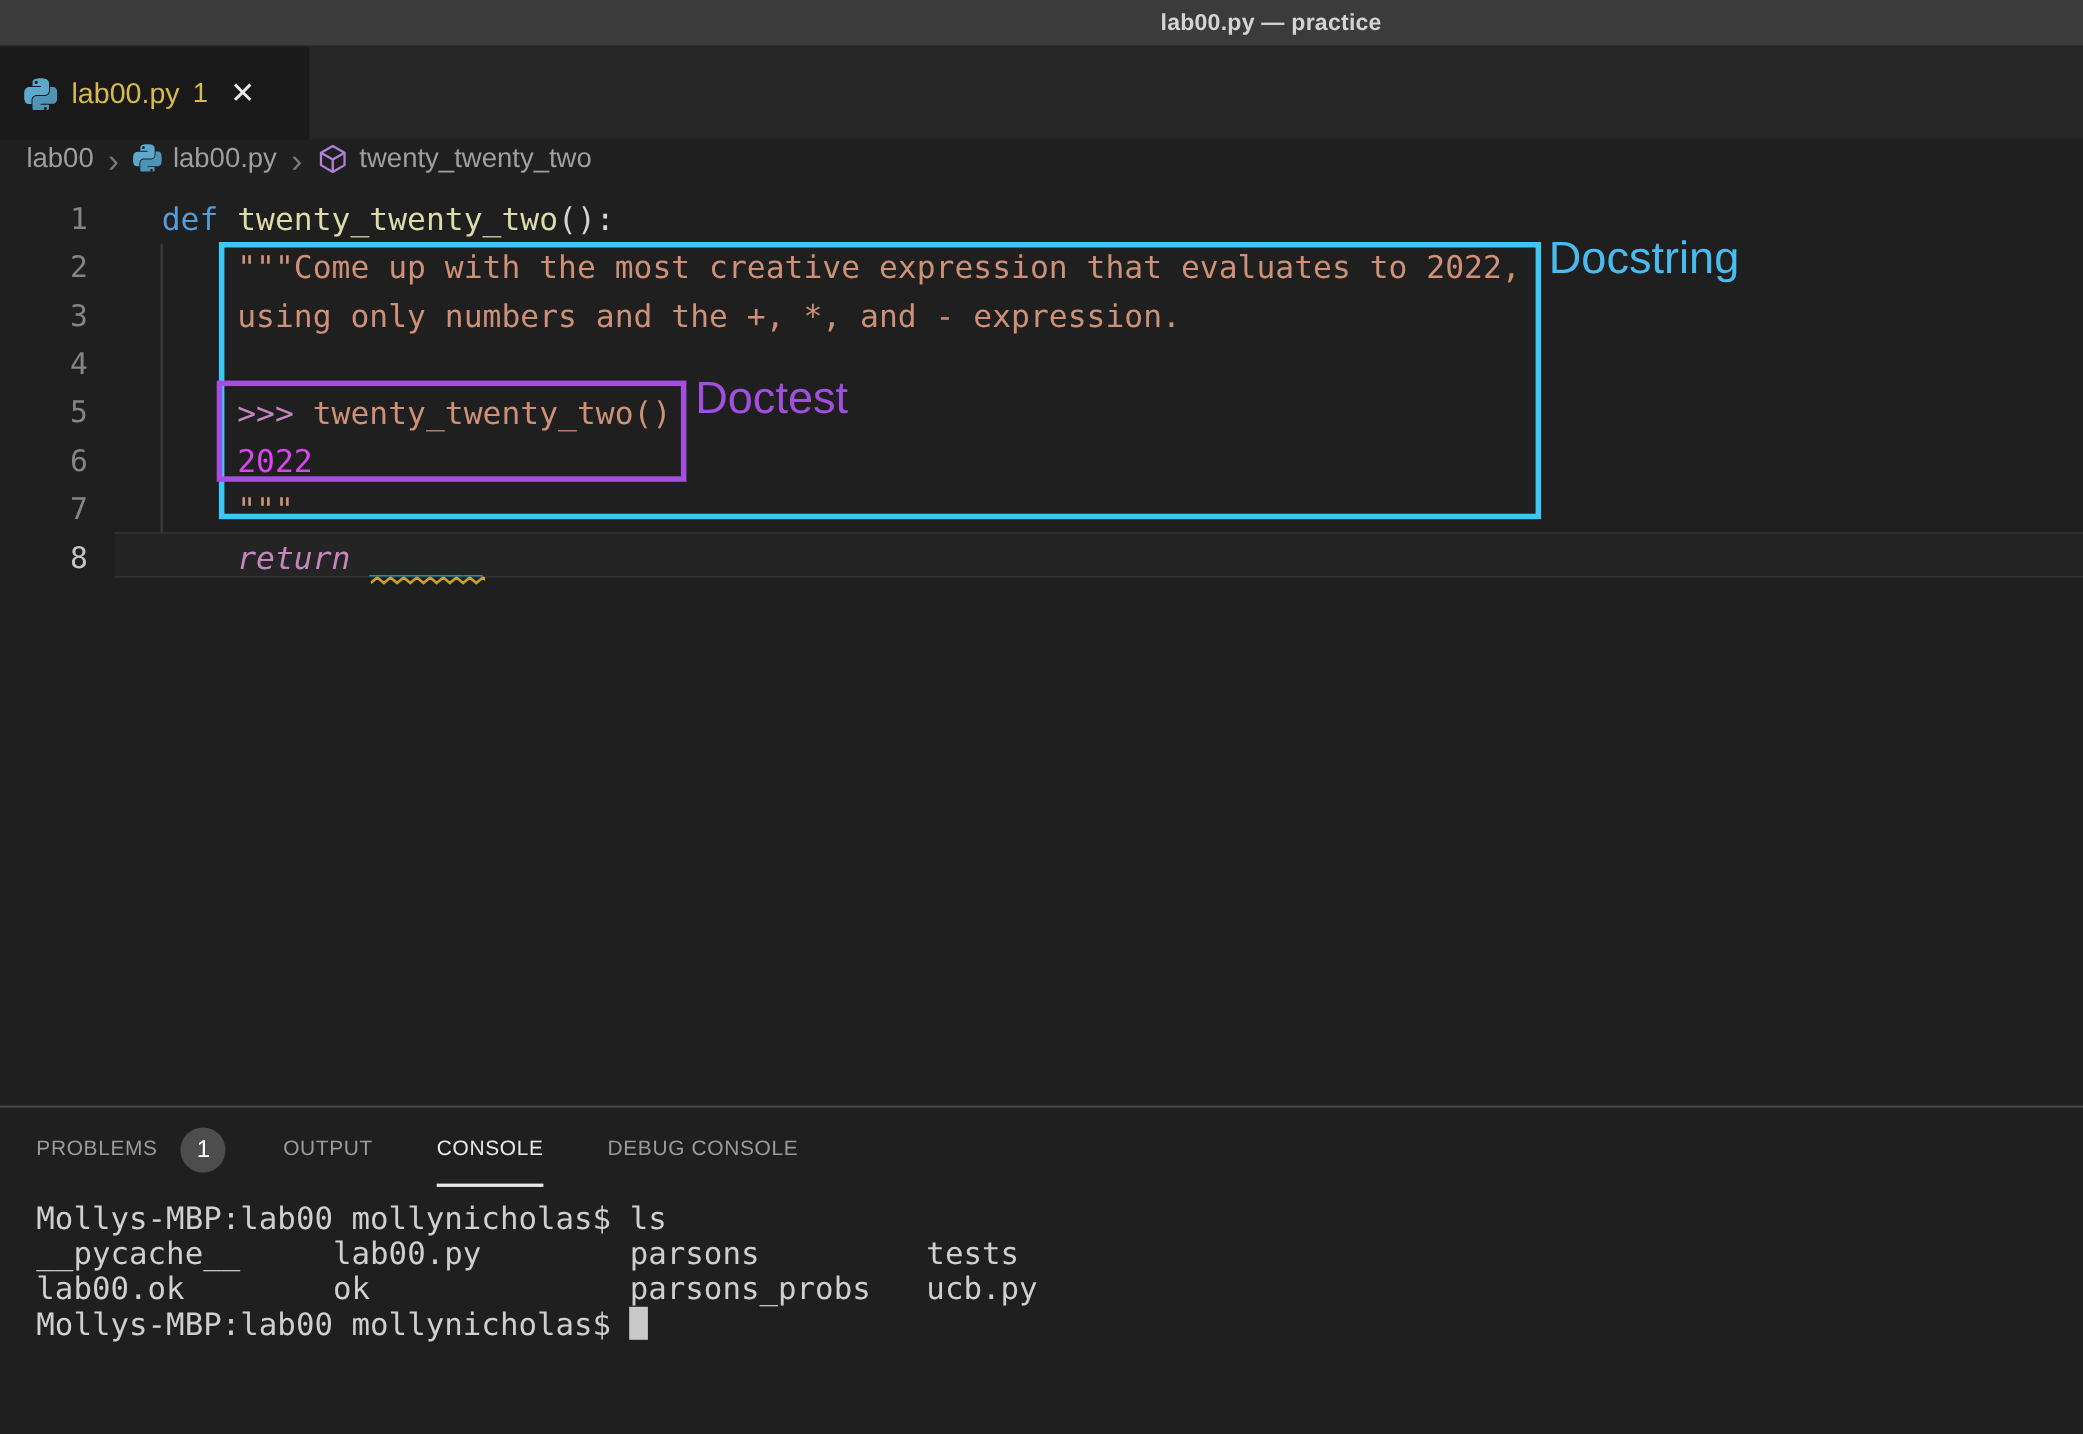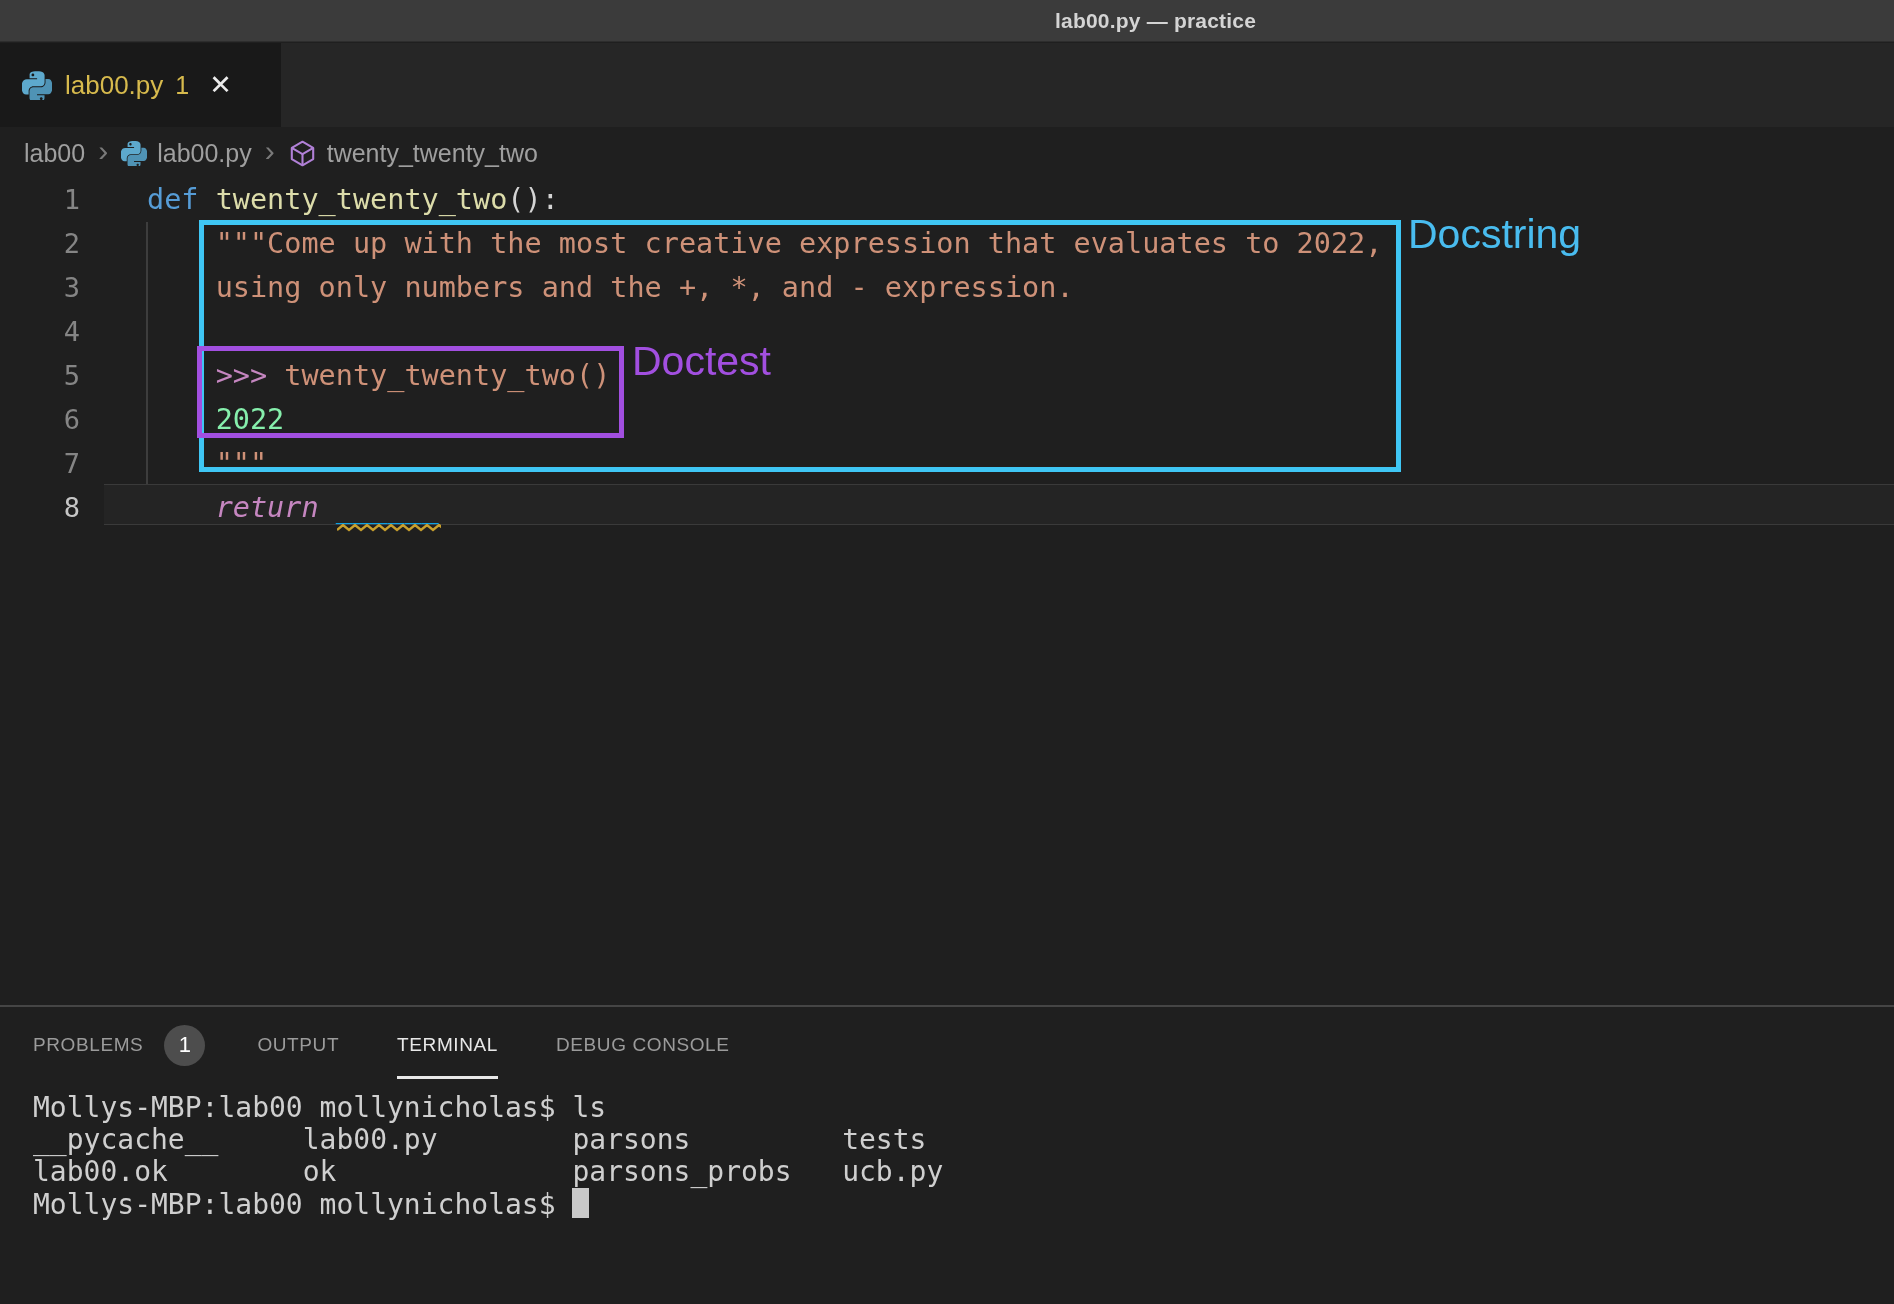--- a/index.html
+++ b/index.html
@@ -23,21 +23,21 @@
     position:absolute; left:0; top:0; width:281px; height:84px; background:#191919;
     display:flex; align-items:center; padding-left:22px; cursor:pointer;
   }
   .tab .icon-wrap { width:30px; height:30px; flex:0 0 auto; }
   .tab-label { margin-left:13px; font-size:26px; color:#d7ba4d; }
   .tab-badge { margin-left:12px; font-size:25px; color:#d7ba4d; }
   .tab-close { margin-left:20px; font-size:27px; color:#ececec; line-height:1; }
   
   .breadcrumb {
     position:absolute; left:24px; top:130px; height:46px;
-    display:flex; align-items:center; font-size:25px; color:#9f9f9f;
+    display:flex; align-items:flex-start; font-size:25px; color:#9f9f9f;
   }
   .crumb { white-space:nowrap; }
   .crumb-sep { color:#7a7a7a; font-size:30px; margin:0 13px 4px 13px; }
   .crumb-icon { width:27px; height:27px; margin-right:10px; display:inline-block; vertical-align:-5px; }
   
   .editor { position:absolute; left:0; top:178px; width:100%; }
   .code-line { position:relative; height:44px; line-height:44px; white-space:pre; }
   .code-line.active::before {
     content:''; position:absolute; left:104px; right:0; top:-2px; bottom:5px;
     background:#242424; border-top:1px solid #3a3a3a; border-bottom:1px solid #3a3a3a; z-index:0;
@@ -129,35 +129,35 @@
     </div>
 
   <div class="editor">
     <div class="indent-guide"></div>
     <div id="code-lines">
         <div class="code-line"><span class="ln">1</span><span class="code-text"><span style="color: rgb(86, 156, 214); text-align: right;">def </span><span style="color: rgb(220, 220, 170);">twenty_twenty_two</span><span style="color: rgb(212, 212, 212);">():</span></span></div>
         <div class="code-line"><span class="ln">2</span><span class="code-text"><span style="color: rgb(206, 145, 120);">    """Come up with the most creative expression that evaluates to 2022,</span></span></div>
         <div class="code-line"><span class="ln">3</span><span class="code-text"><span style="color: rgb(206, 145, 120);">    using only numbers and the +, *, and - expression.</span></span></div>
         <div class="code-line"><span class="ln">4</span><span class="code-text"></span></div>
         <div class="code-line"><span class="ln">5</span><span class="code-text"><span style="color: rgb(197, 134, 192);">    &gt;&gt;&gt; </span><span style="color: rgb(206, 145, 120);">twenty_twenty_two()</span></span></div>
-        <div class="code-line"><span class="ln">6</span><span class="code-text"><span style="color: #86efac;">    2022</span></span></div>
+        <div class="code-line"><span class="ln">6</span><span class="code-text"><span style="color: #d946ef;">    2022</span></span></div>
         <div class="code-line"><span class="ln">7</span><span class="code-text"><span style="color: rgb(206, 145, 120);">    """</span></span></div>
         <div class="code-line active"><span class="ln">8</span><span class="code-text"><span style="color: rgb(197, 134, 192); font-style: italic;">    return </span><span class="tok-blank" style="color: #0ea5e9;">______<svg class="squiggle" width="104" height="9">
                 <path d="M0 6 L6 1 L12 6 L18 1 L24 6 L30 1 L36 6 L42 1 L48 6 L54 1 L60 6 L66 1 L72 6 L78 1 L84 6 L90 1 L96 6 L102 1 L108 6" stroke="#C8A02E" stroke-width="2.4" fill="none"></path>
               </svg></span></span></div>
       </div>
     <div class="ann-box cyan"></div>
     <div class="ann-box purple"></div>
     <div class="ann-label docstring">Docstring</div>
     <div class="ann-label doctest">Doctest</div>
   </div>
 
   <div class="panel-divider"></div>
   <div class="panel-tabs" id="panel-tabs">
       <span class="panel-tab">PROBLEMS</span>
       <span class="panel-badge">1</span>
       <span class="panel-tab gap-after-badge">OUTPUT</span>
-      <span class="panel-tab active gap-std">TERMINAL</span>
+      <span class="panel-tab active gap-std">CONSOLE</span>
       <span class="panel-tab gap-std">DEBUG CONSOLE</span>
     </div>
   <div class="terminal" id="terminal"><div>Mollys-MBP:lab00 mollynicholas$ ls</div><div>__pycache__     lab00.py        parsons         tests</div><div>lab00.ok        ok              parsons_probs   ucb.py</div><div>Mollys-MBP:lab00 mollynicholas$ <span class="term-cursor"></span></div></div>
 
 </div>
 
 </body></html>

